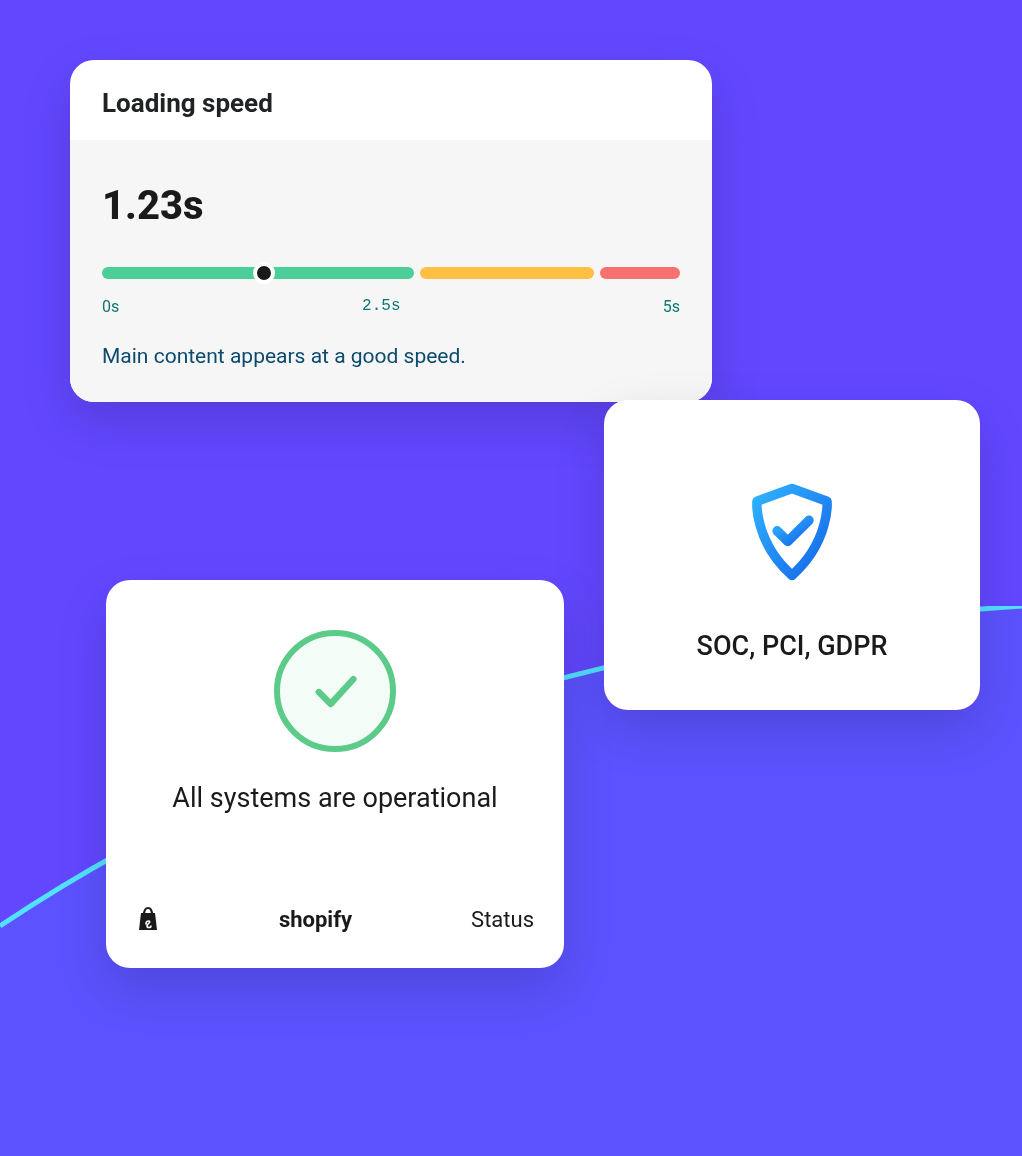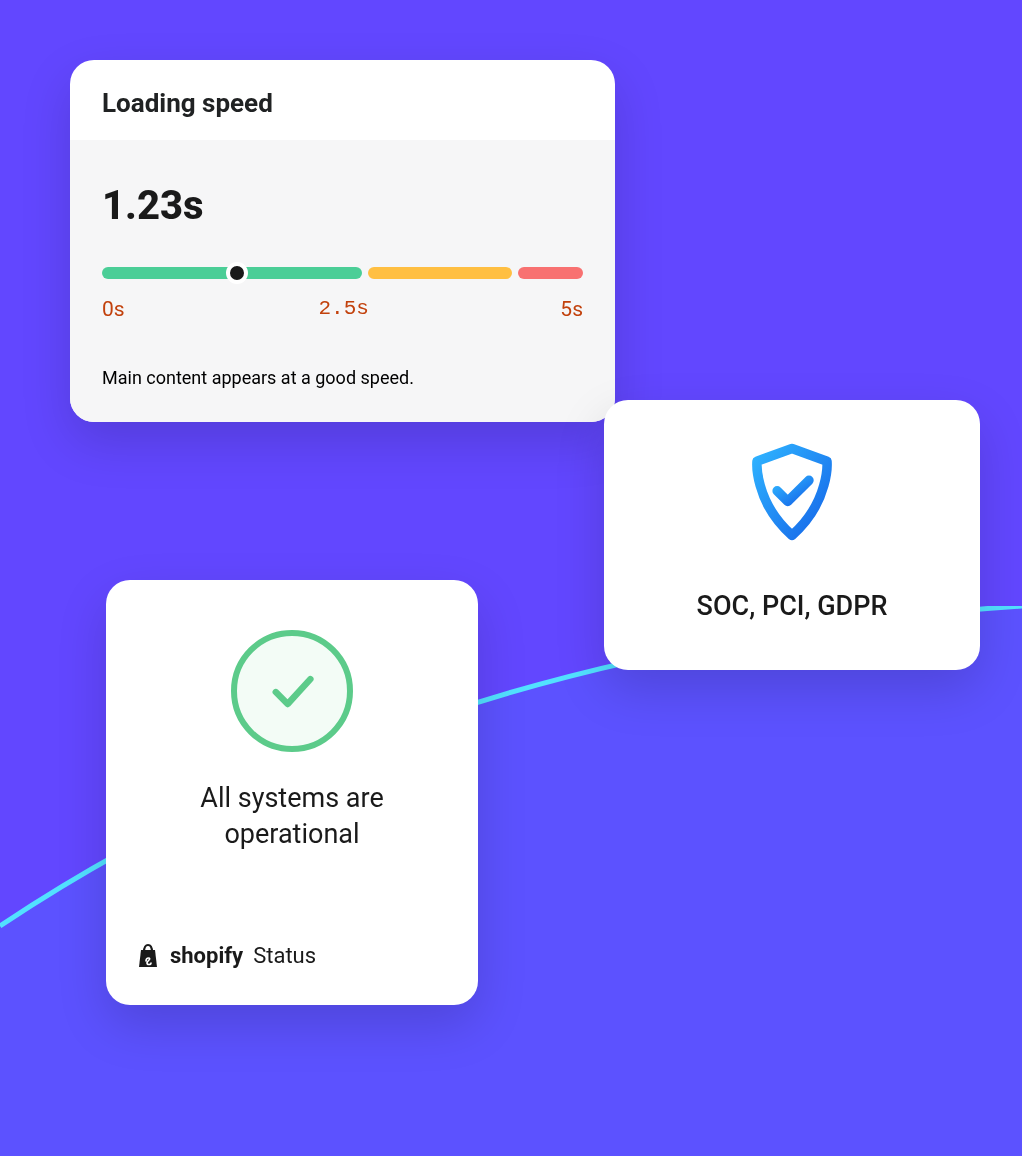--- a/index.html
+++ b/index.html
@@ -22,21 +22,21 @@
     .card {
       position: absolute;
       background: #ffffff;
       border-radius: 24px;
       box-shadow: 0 20px 50px rgba(0,0,0,0.15);
     }
     
     .loading-card {
       top: 60px;
       left: 70px;
-      width: 545px;
+      width: 642px;
       overflow: hidden;
     }
     .loading-header {
       padding: 28px 32px 22px;
     }
     .loading-title {
       font-size: 26px;
       font-weight: 700;
       color: #202223;
     }
@@ -79,50 +79,50 @@
       width: 22px;
       height: 22px;
       background: #1a1a1a;
       border: 4px solid #ffffff;
       border-radius: 50%;
     }
     .scale {
       display: flex;
       justify-content: space-between;
       margin-top: 18px;
-      font-size: 21px;
-      color: #c2410c;
+      font-size: 16px;
+      color: #0f766e;
       text-align: center;
     }
     .scale-mid { position: absolute; left: 45%; font-family: Liberation Mono, monospace; }
     .scale-wrap { position: relative; }
     .desc {
-      font-size: 18px;
-      color: #000000;
-      margin-top: 46px;
+      font-size: 21px;
+      color: #0c4a6e;
+      margin-top: 28px;
     }
     
     .compliance-card {
       top: 400px;
       right: 42px;
       width: 376px;
-      padding: 40px 30px 48px;
+      padding: 80px 30px 48px;
       text-align: center;
     }
     .compliance-text {
       font-size: 27px;
       color: #1a1a1a;
       margin-top: 40px;
       font-weight: 500;
     }
     
     .status-card {
       top: 580px;
       left: 106px;
-      width: 372px;
+      width: 458px;
       padding: 50px 30px 36px;
       text-align: center;
     }
     .check-circle {
       width: 122px;
       height: 122px;
       border-radius: 50%;
       border: 6px solid #5ccb8a;
       background: #f3fcf6;
       margin: 0 auto;
@@ -133,21 +133,21 @@
     .status-text {
       font-size: 27px;
       color: #1a1a1a;
       margin-top: 28px;
       line-height: 1.35;
     }
     .status-brand {
       margin-top: 90px;
       display: flex;
       align-items: center;
-      justify-content: flex-start;
+      justify-content: space-between;
       gap: 10px;
       font-size: 22px;
       color: #1a1a1a;
     }
     .brand-name { font-weight: 700; }
     .brand-suffix { font-weight: 400; }
   </style>
 </head>
 <body>
 

